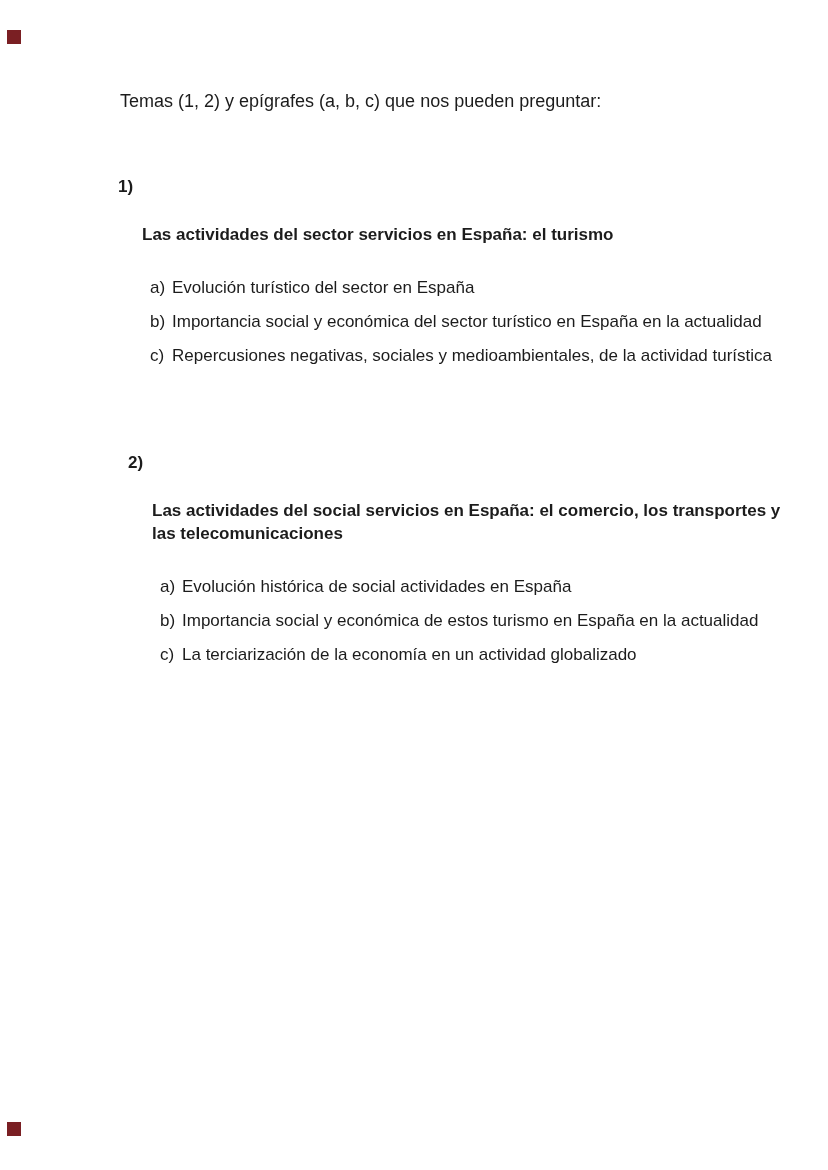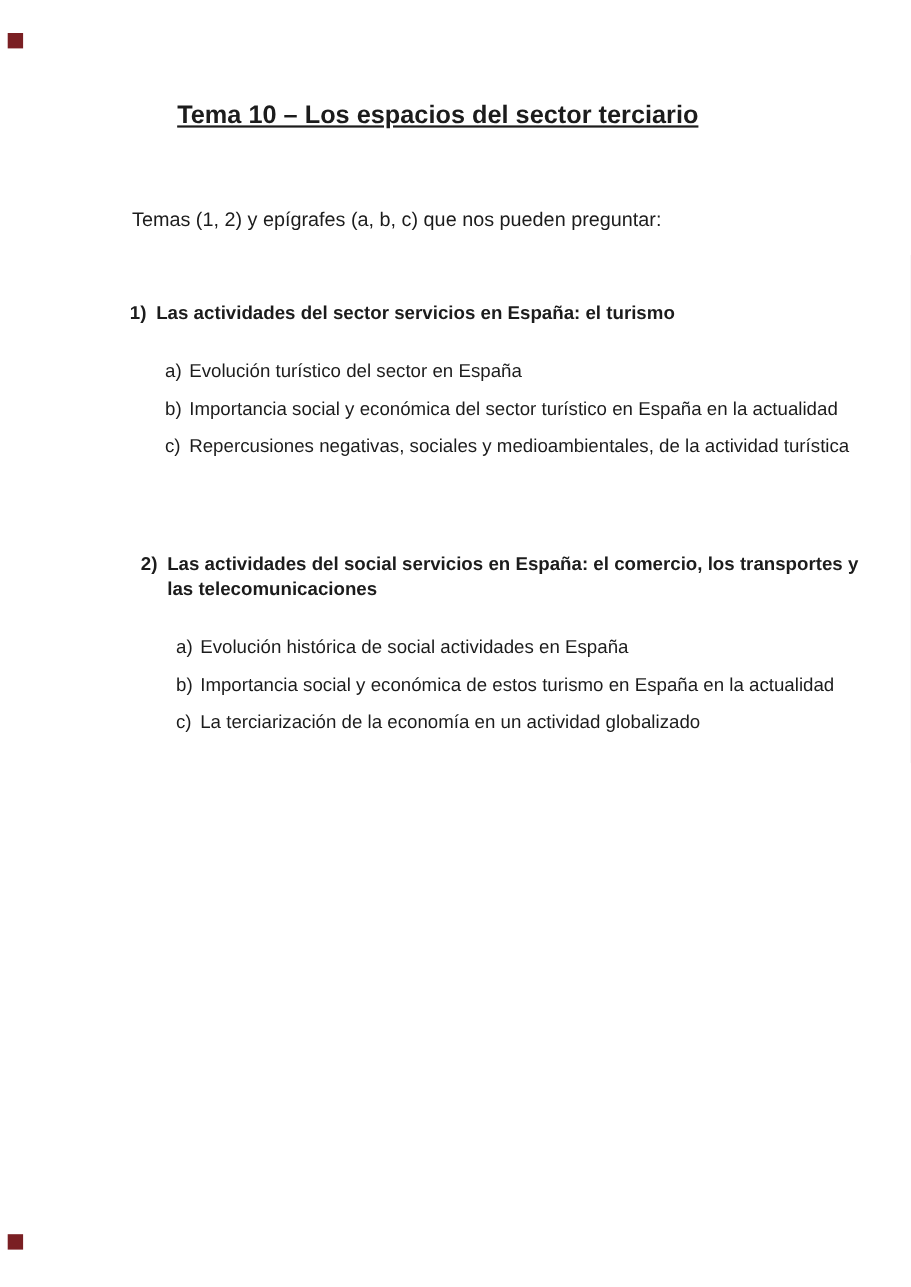--- a/index.html
+++ b/index.html
@@ -47,21 +47,21 @@
   .section-heading {
     display: flex;
     font-size: 17px;
     line-height: 23px;
     font-weight: bold;
   }
   .heading-num {
     flex: none;
     width: 24px;
   }
-  .heading-text { flex: 1; }
+  .heading-text { flex: 1; margin-top: 48px; }
   .items {
     margin-left: 32px;
     margin-top: 30px;
   }
   .item {
     display: flex;
     font-size: 17px;
     line-height: 23px;
     margin-bottom: 11px;
   }
@@ -78,21 +78,20 @@
 <body>
 
 <div class="page">
 
   <div class="marker marker-top" style="background-color: rgb(122, 31, 35);"></div>
 
   <div class="marker marker-bottom" style="background-color: rgb(122, 31, 35);"></div>
 
   <div class="content">
 
-    <h1 class="doc-title">Tema 10 – Los espacios del sector terciario</h1>
 
     <p class="intro">Temas (1, 2) y epígrafes (a, b, c) que nos pueden preguntar:</p>
 
     <div class="section section-1">
       <div class="section-heading">
         <span class="heading-num">1)</span>
         <span class="heading-text">Las actividades del sector servicios en España: el turismo</span>
       </div>
       <div class="items">
         <div class="item">

